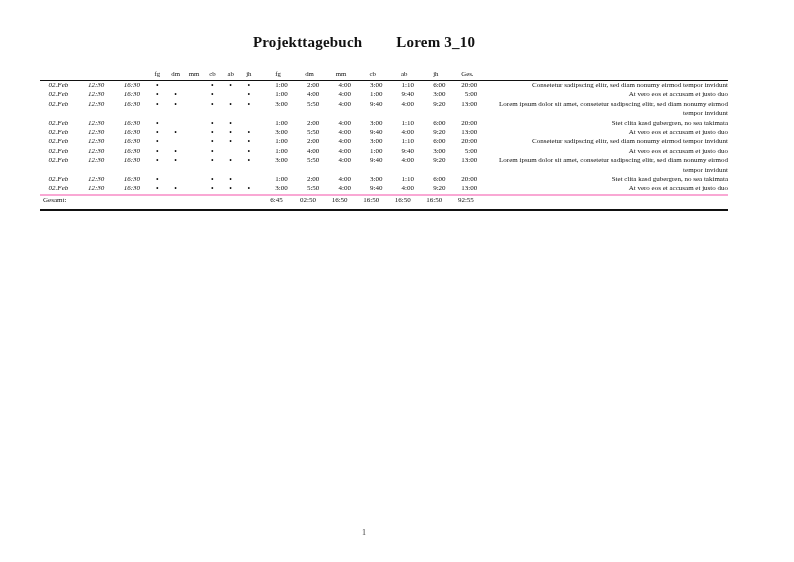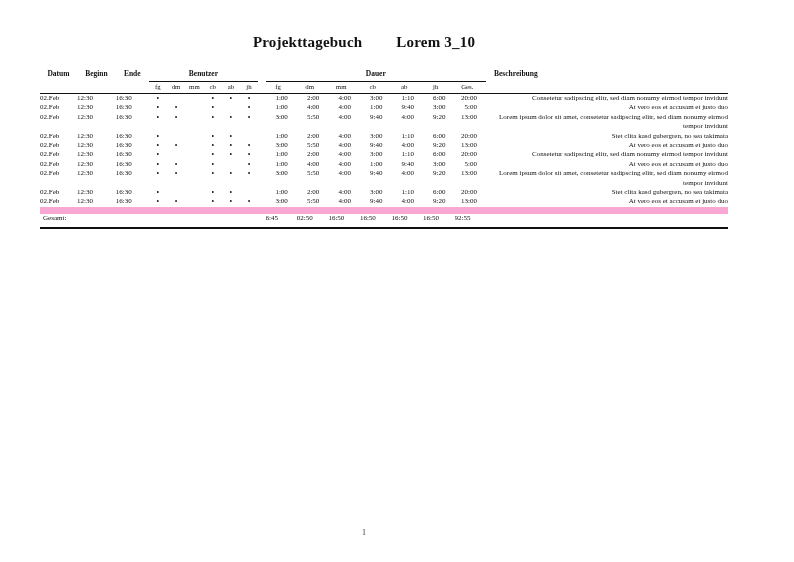--- a/index.html
+++ b/index.html
@@ -41,35 +41,35 @@
     overflow: hidden;
     white-space: nowrap;
   }
   tr.group-row th { height: 12px; font-weight: bold; font-size: 7.5px; vertical-align: top; }
   tr.group-row th.grp { text-align: center; border-bottom: 1px solid #111; }
   tr.group-row th.left-h { text-align: center; }
   tr.group-row th.besch-h { text-align: left; padding-left: 8px; }
   tr.sub-row th { height: 11px; border-bottom: 1px solid #111; font-size: 6.8px; vertical-align: top; }
   tr.sub-row th.u-sub { text-align: center; }
   tr.sub-row th.d-sub { text-align: center; padding-right: 6px; }
-  tbody td.c-left  { text-align: left; }
+  tbody td.c-left  { text-align: center; font-style: italic; }
   tbody td.c-user  { text-align: center; font-size: 7.5px; }
   tbody td.c-dauer { text-align: right; padding-right: 9px; }
   tbody td.c-besch { text-align: right; padding-left: 8px; white-space: normal; }
   tfoot td {
-    border-top: 7px solid #f9a8d4;
+    border-top: 2px solid #f9a8d4;
     border-bottom: 2.5px solid #111;
     font-weight: bold;
     height: 13px;
     line-height: 12px;
     vertical-align: middle;
     font-family: Liberation Serif, serif;
   }
   tfoot td.t-label { text-align: left; padding-left: 3px; }
-  tfoot td.c-dauer { text-align: left; padding-right: 9px; }
+  tfoot td.c-dauer { text-align: center; padding-right: 9px; }
   .page-number {
     position: absolute;
     top: 528px;
     left: 0;
     width: 100%;
     text-align: center;
     font-size: 8px;
     color: #333333;
   }
 </style>
@@ -98,29 +98,20 @@
       <col style="width:32px">
         <col style="width:32px">
         <col style="width:32px">
         <col style="width:32px">
         <col style="width:32px">
         <col style="width:32px">
         <col style="width:32px">
       <col style="width:255px">
     </colgroup>
     <thead>
-      <tr class="group-row">
-        <th class="left-h">Datum</th>
-        <th class="left-h">Beginn</th>
-        <th class="left-h">Ende</th>
-        <th class="grp" colspan="6">Benutzer</th>
-        <th></th>
-        <th class="grp" colspan="7">Dauer</th>
-        <th class="besch-h">Beschreibung</th>
-      </tr>
       <tr class="sub-row">
         <th></th>
         <th></th>
         <th></th>
         <th class="u-sub">fg</th>
         <th class="u-sub">dm</th>
         <th class="u-sub">mm</th>
         <th class="u-sub">cb</th>
         <th class="u-sub">ab</th>
         <th class="u-sub">jh</th>

